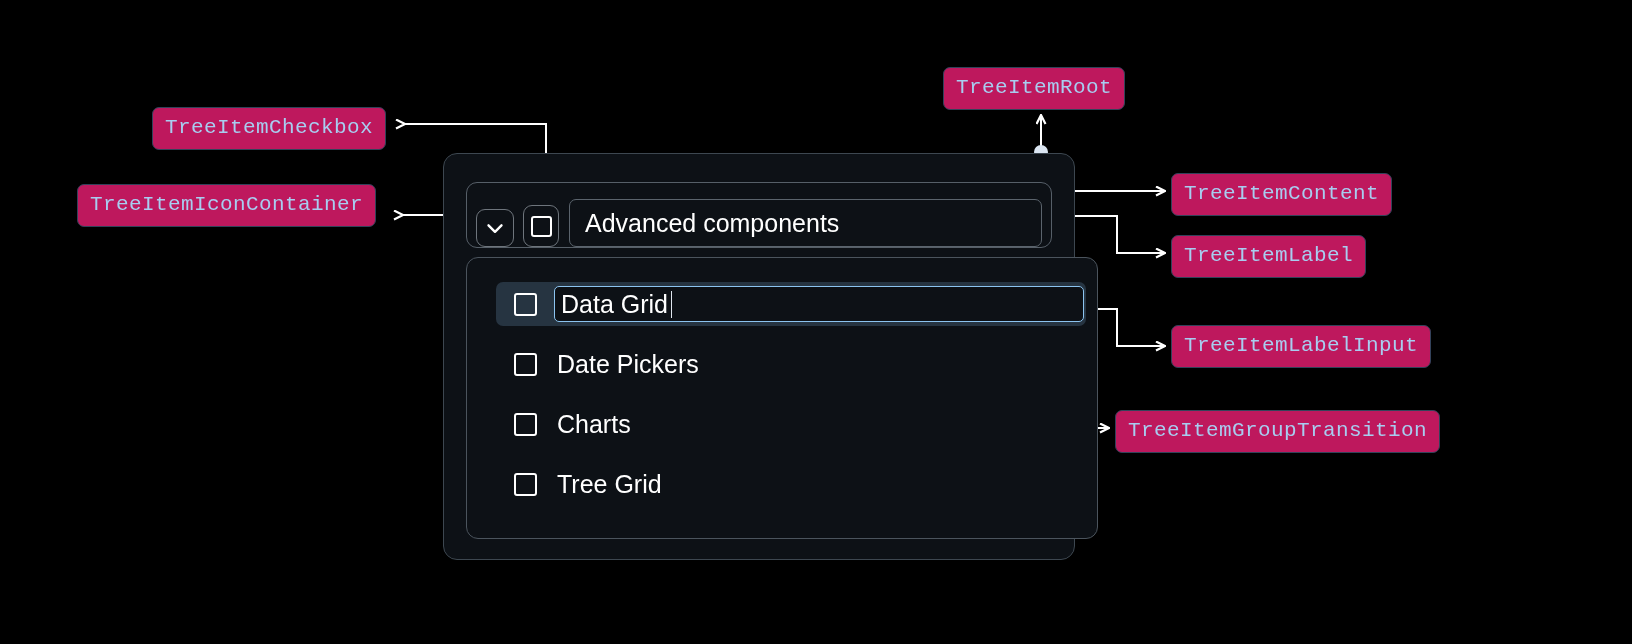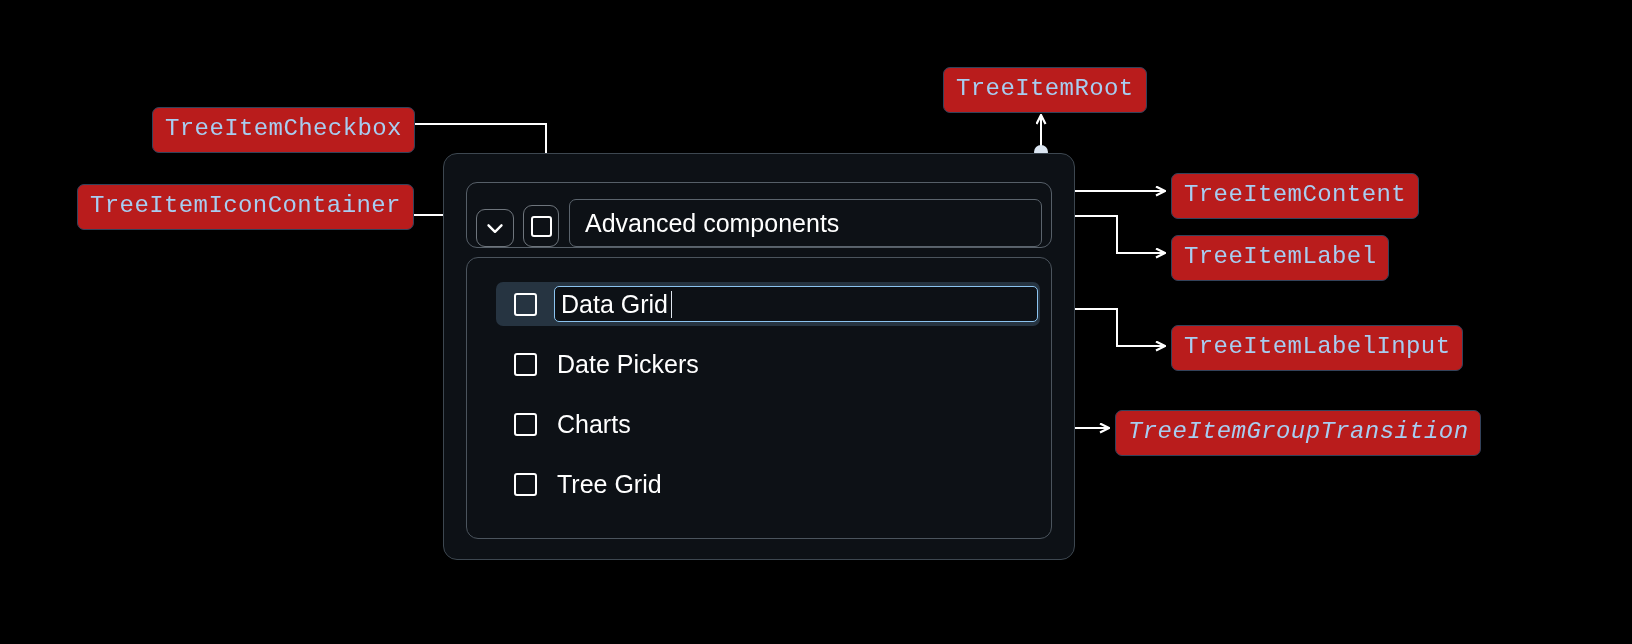--- a/index.html
+++ b/index.html
@@ -11,26 +11,26 @@
     width: 1632px;
     height: 644px;
     position: relative;
     overflow: hidden;
     font-family: "Liberation Sans", sans-serif;
   }
 
   
   .chip {
     position: absolute;
-    background: #b91c1c;
+    background: #be185d;
     border: 1px solid #33425a;
     border-radius: 7px;
     color: #a8cdf0;
     font-family: "Liberation Mono", monospace;
-    font-size: 24px;
+    font-size: 21px;
     letter-spacing: 0.4px;
     line-height: 1;
     padding: 9px 12px 11px 12px;
     white-space: nowrap;
     box-sizing: border-box;
   }
 
   
   #connectors {
     position: absolute;
@@ -112,21 +112,21 @@
     align-items: center;
     padding-left: 15px;
     color: #ffffff;
     font-size: 25px;
   }
 
   .group-transition {
     position: absolute;
     left: 466px;
     top: 257px;
-    width: 586px;
+    width: 632px;
     height: 282px;
     border: 1px solid #4b545d;
     border-radius: 12px;
     background: #0d1116;
     box-sizing: border-box;
     padding-top: 24px;
   }
 
   .child-row {
     position: relative;
@@ -244,21 +244,21 @@
 <div class="chip" style="left:77px; top:184px;">TreeItemIconContainer</div>
 
 <div class="chip" style="left:943px; top:67px;">TreeItemRoot</div>
 
 <div class="chip" style="left:1171px; top:173px;">TreeItemContent</div>
 
 <div class="chip" style="left:1171px; top:235px;">TreeItemLabel</div>
 
 <div class="chip" style="left:1171px; top:325px;">TreeItemLabelInput</div>
 
-<div class="chip" style="left:1115px; top:410px;font-style:italic;">TreeItemGroupTransition</div>
+<div class="chip" style="left:1115px; top:410px;">TreeItemGroupTransition</div>
 
 <div class="tree-root"></div>
 
 <div class="tree-content">
   <div class="icon-container">
     <span>
       <svg width="26" height="26" viewBox="0 0 24 24" fill="none" stroke="#ffffff" stroke-width="2.2" stroke-linecap="round" stroke-linejoin="round">
         <path d="M6 9.5 L12 15.5 L18 9.5"></path>
       </svg>
     </span>

